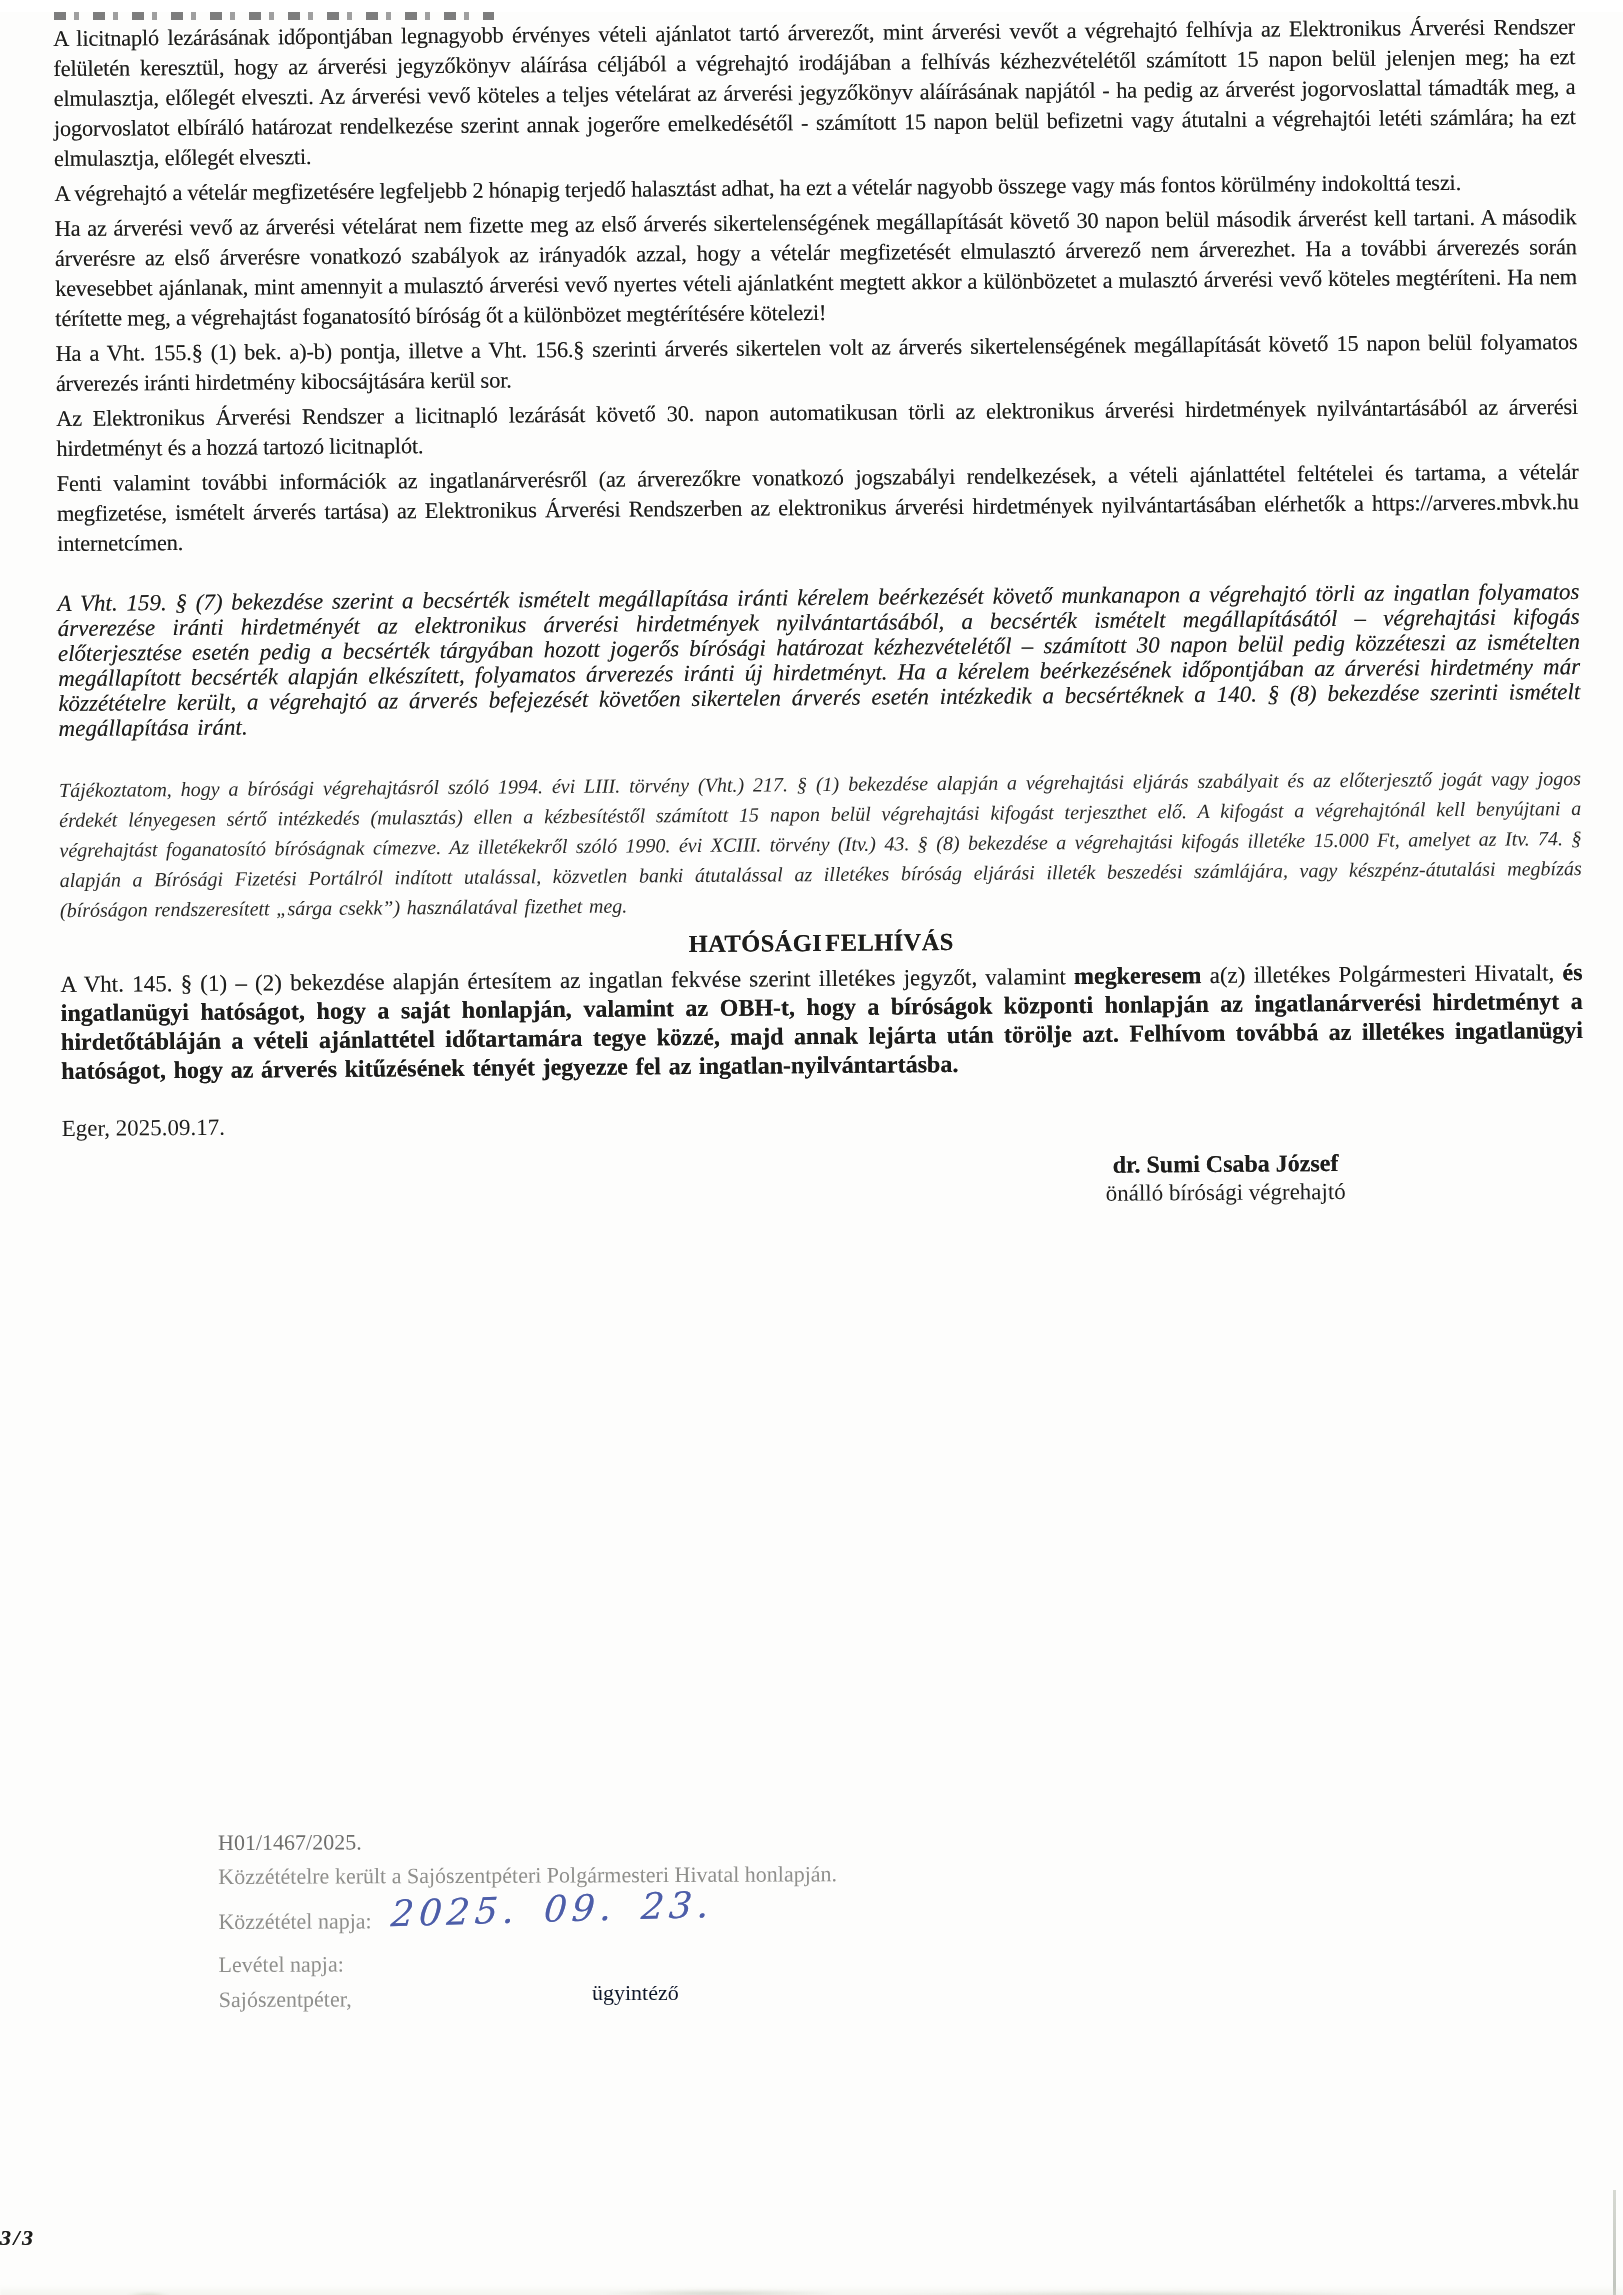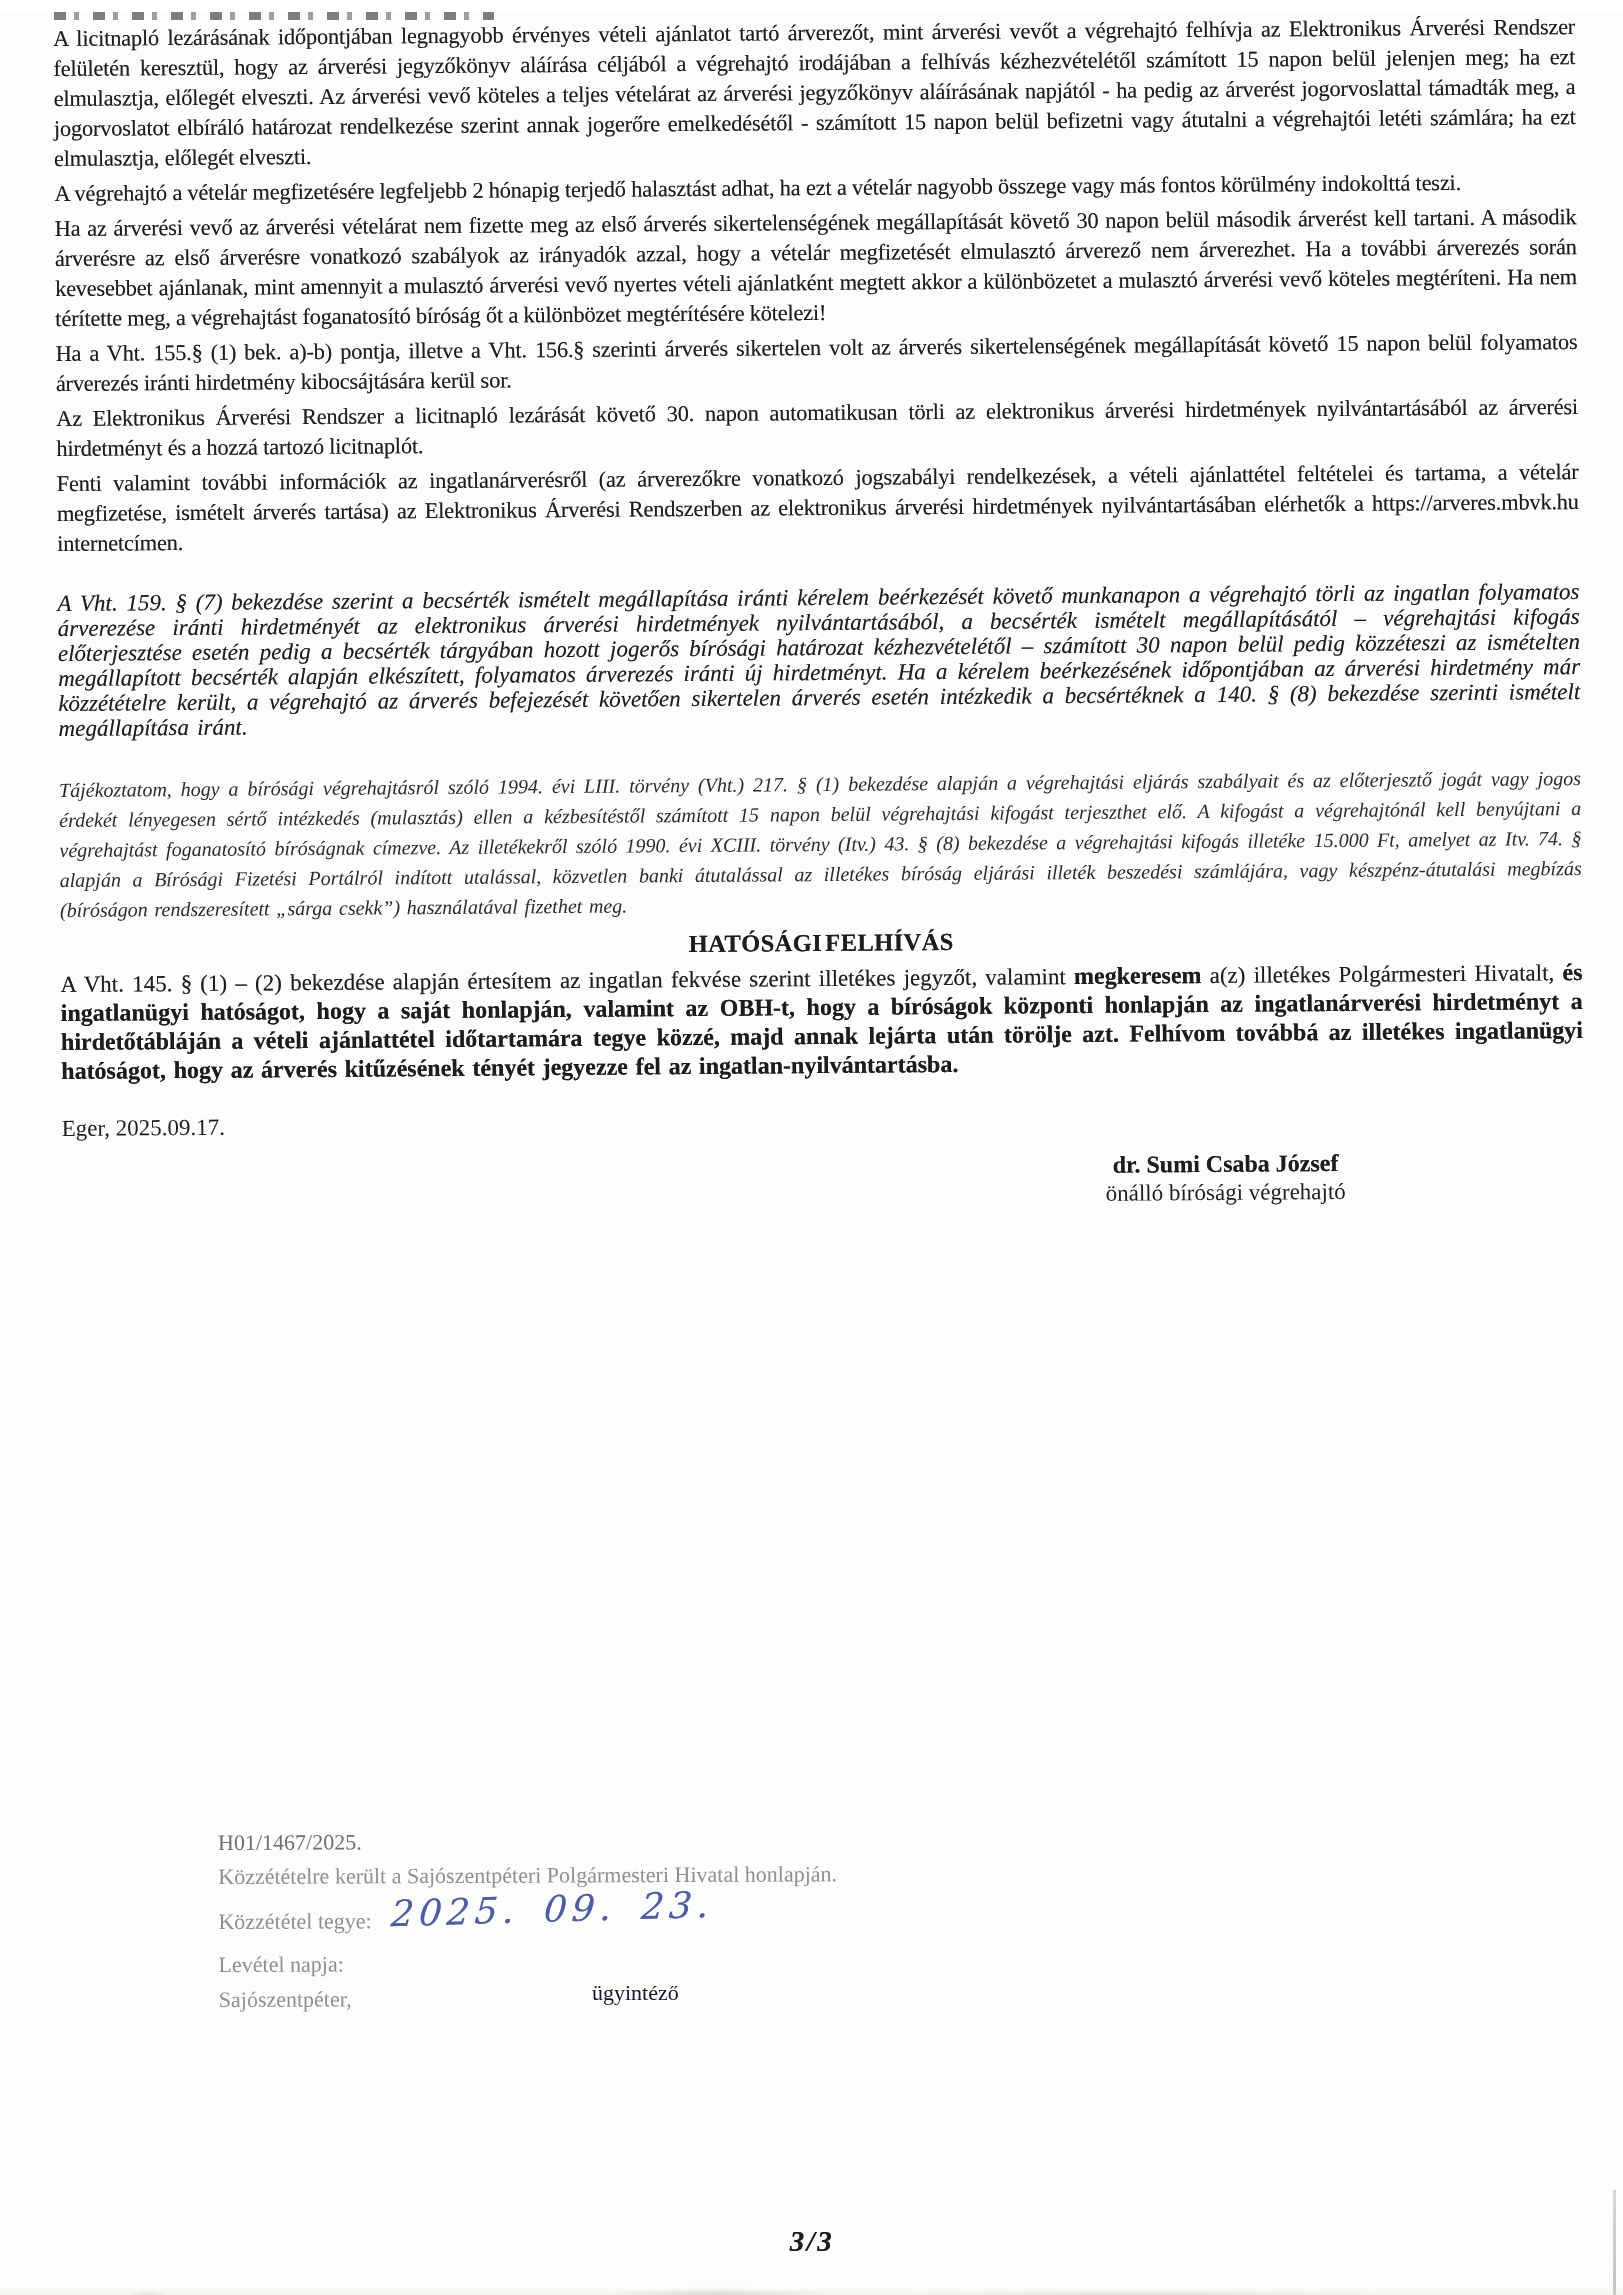--- a/index.html
+++ b/index.html
@@ -120,23 +120,22 @@
     position:relative;
     top:-1.7px;
     text-shadow:0 0 0.5px rgba(77,94,169,.6);
   }
   .clerk{
     position:absolute;left:592px;top:1968px;
     color:#0f172a;font-size:22px;
   }
   .footer-page{
     position:absolute;left:0;top:2213px;width:1624px;
-    text-align:center;
-    font-weight:bold;
-    font-size:29px;
+    font-weight:bold;
+    font-size:22px;
     letter-spacing:2.5px;
     font-style:italic;
     text-shadow:0 0 0.5px rgba(10,10,10,.7);
   }
   
   .artifact-bottom{
     position:absolute;left:0;bottom:0;width:1624px;height:22px;
     background:
       radial-gradient(34px 8.5px at 148px 55%, rgba(180,190,165,.55), rgba(180,190,165,0) 70%),
       radial-gradient(169px 6.8px at 719px 40%, rgba(175,180,165,.45), rgba(175,180,165,0) 70%),
@@ -177,21 +176,21 @@
 
     <div class="signature">
       <div class="name">dr. Sumi Csaba József</div>
       <div class="title">önálló bírósági végrehajtó</div>
     </div>
   </div>
 
   <div class="admin">
     <div class="case-number">H01/1467/2025.</div>
     <div class="publish-note">Közzétételre került a Sajószentpéteri Polgármesteri Hivatal honlapján.</div>
-    <div class="row"><span>Közzététel tegye:</span><span class="handwriting">2025. 09. 23.</span></div>
+    <div class="row"><span>Közzététel napja:</span><span class="handwriting">2025. 09. 23.</span></div>
     <div class="removal">Levétel napja:</div>
     <div class="city">Sajószentpéter,</div>
   </div>
 
   <div class="clerk">ügyintéző</div>
 
   <div class="footer-page">3/3</div>
 
   <div class="artifact-edge"></div>
   <div class="artifact-bottom"></div>

